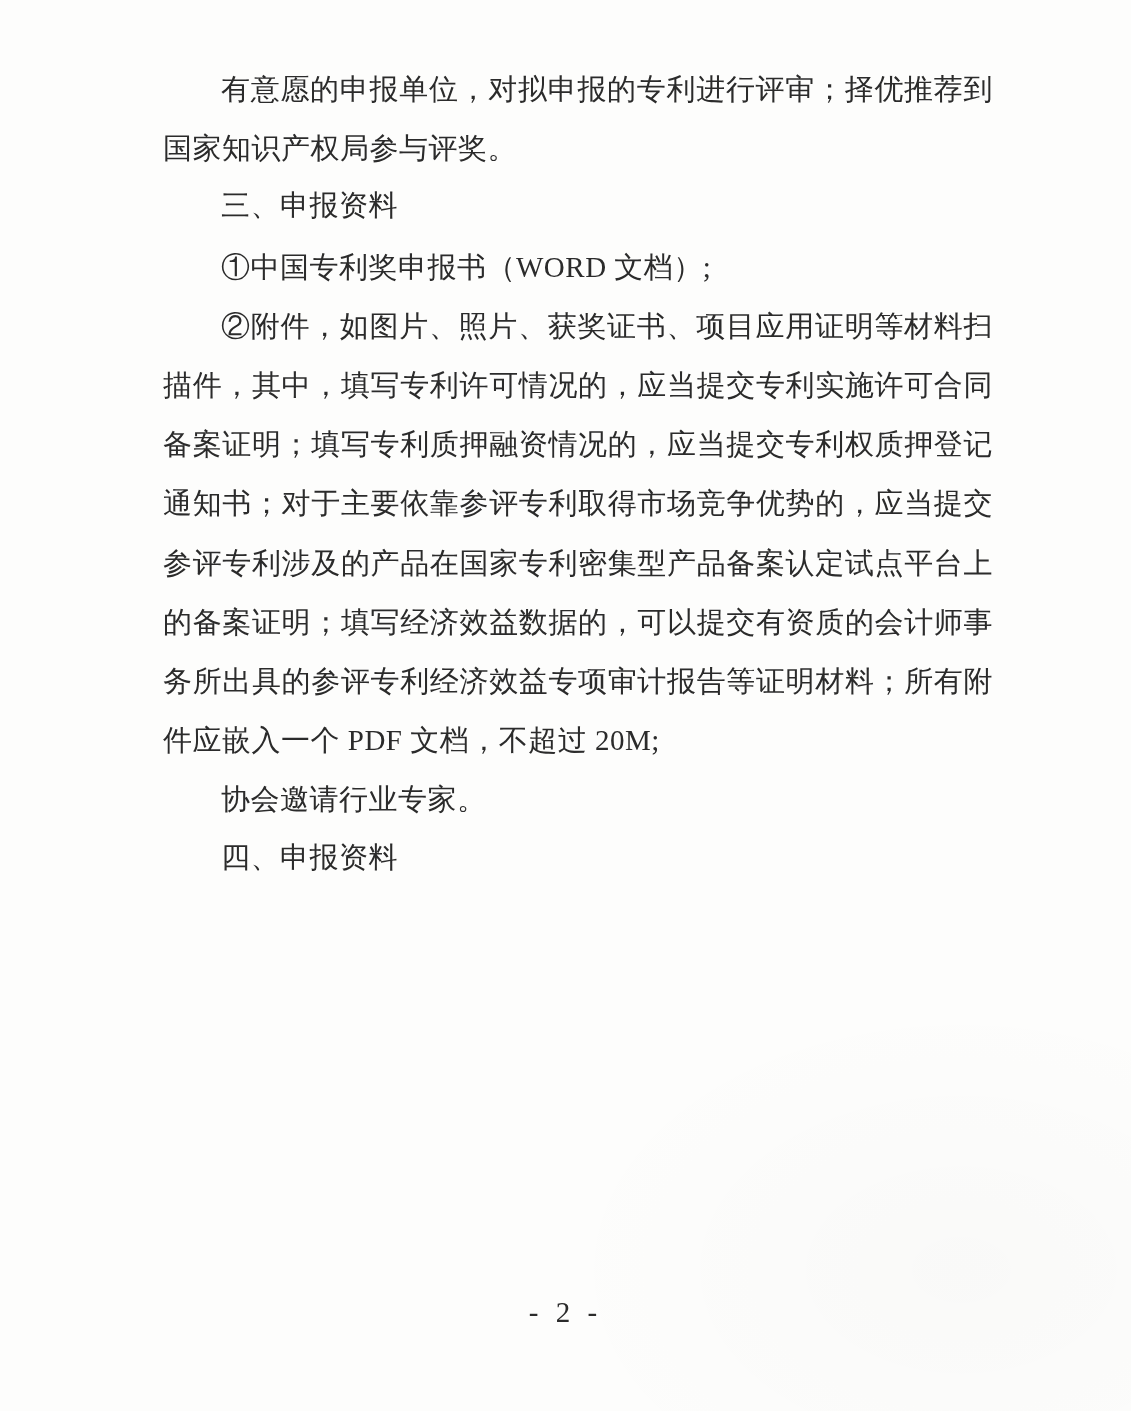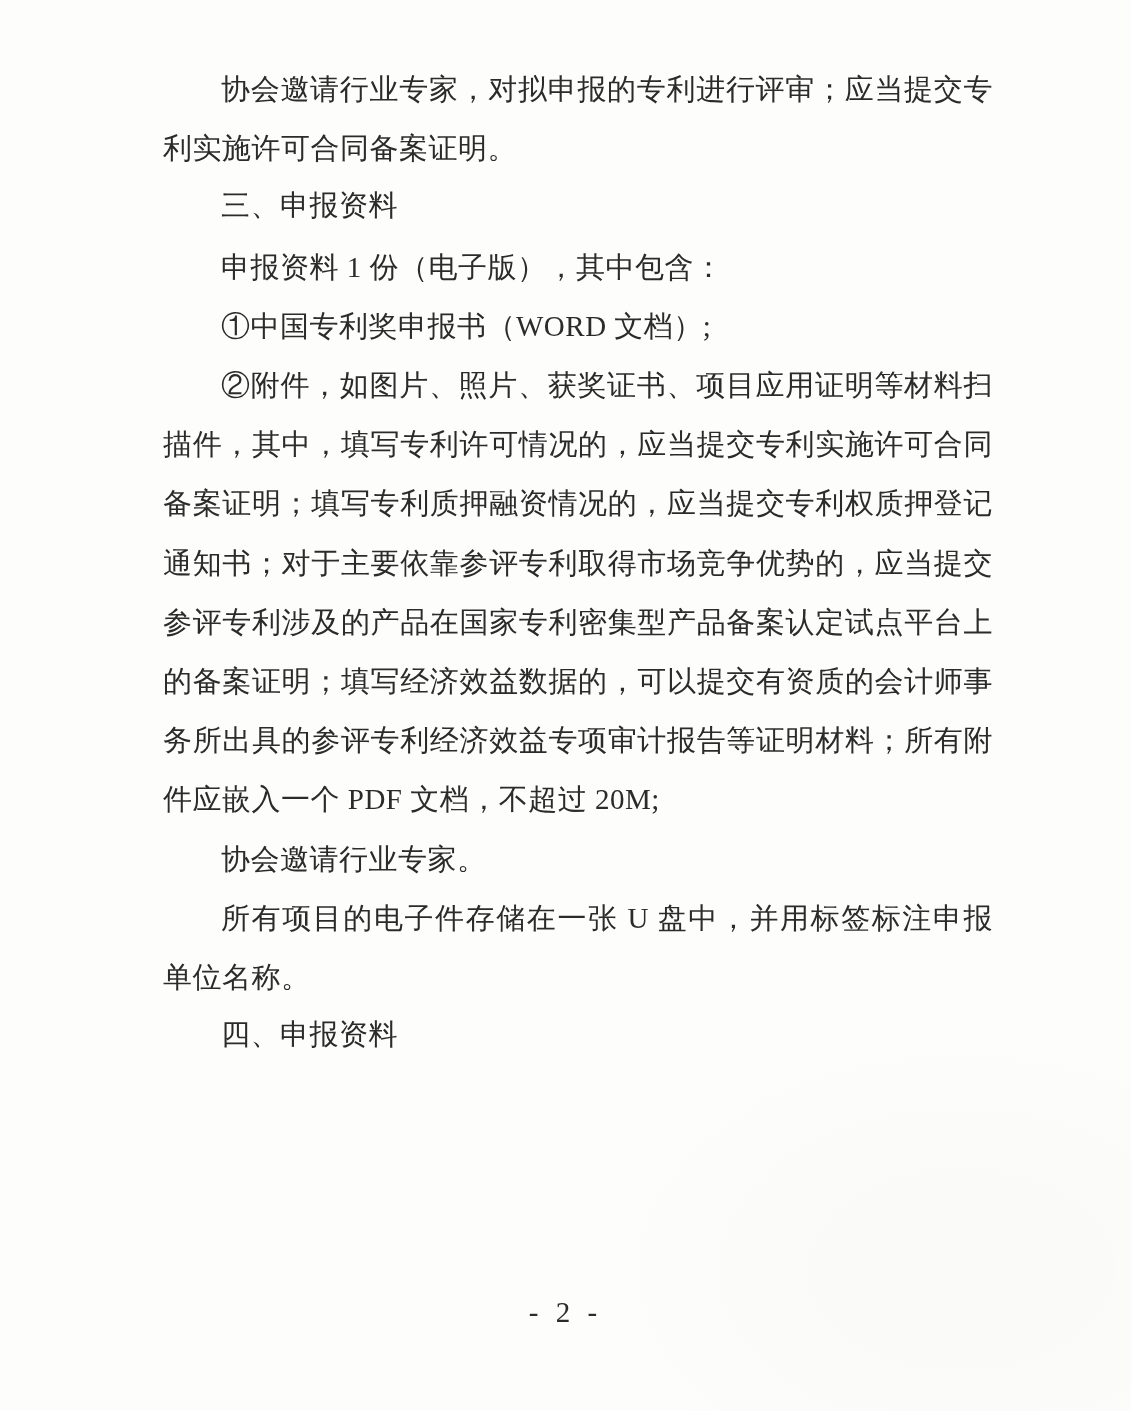--- a/index.html
+++ b/index.html
@@ -43,25 +43,23 @@
     font-size: 29px;
     letter-spacing: 5px;
     color: #2b2b2b;
   }
 </style>
 </head>
 <body>
 
 <div class="page">
   <div class="content">
-    <p class="indent">协会邀请行业专家，对拟申报的专利进行评审；应当提交专利实施许可合同备案证明。</p>
+    <p class="indent">有意愿的申报单位，对拟申报的专利进行评审；择优推荐到国家知识产权局参与评奖。</p>
     <h2 class="indent heading">三、申报资料</h2>
-    <p class="indent">申报资料 1 份（电子版），其中包含：</p>
     <p class="indent">①中国专利奖申报书（WORD 文档）;</p>
     <p class="indent">②附件，如图片、照片、获奖证书、项目应用证明等材料扫描件，其中，填写专利许可情况的，应当提交专利实施许可合同备案证明；填写专利质押融资情况的，应当提交专利权质押登记通知书；对于主要依靠参评专利取得市场竞争优势的，应当提交参评专利涉及的产品在国家专利密集型产品备案认定试点平台上的备案证明；填写经济效益数据的，可以提交有资质的会计师事务所出具的参评专利经济效益专项审计报告等证明材料；所有附件应嵌入一个 PDF 文档，不超过 20M;</p>
     <p class="indent">协会邀请行业专家。</p>
-    <p class="indent bold">所有项目的电子件存储在一张 U 盘中，并用标签标注申报单位名称。</p>
     <h2 class="indent heading">四、申报资料</h2>
   </div>
   <div class="footer">
     <span>- 2 -</span>
   </div>
 </div>
 
 </body></html>

